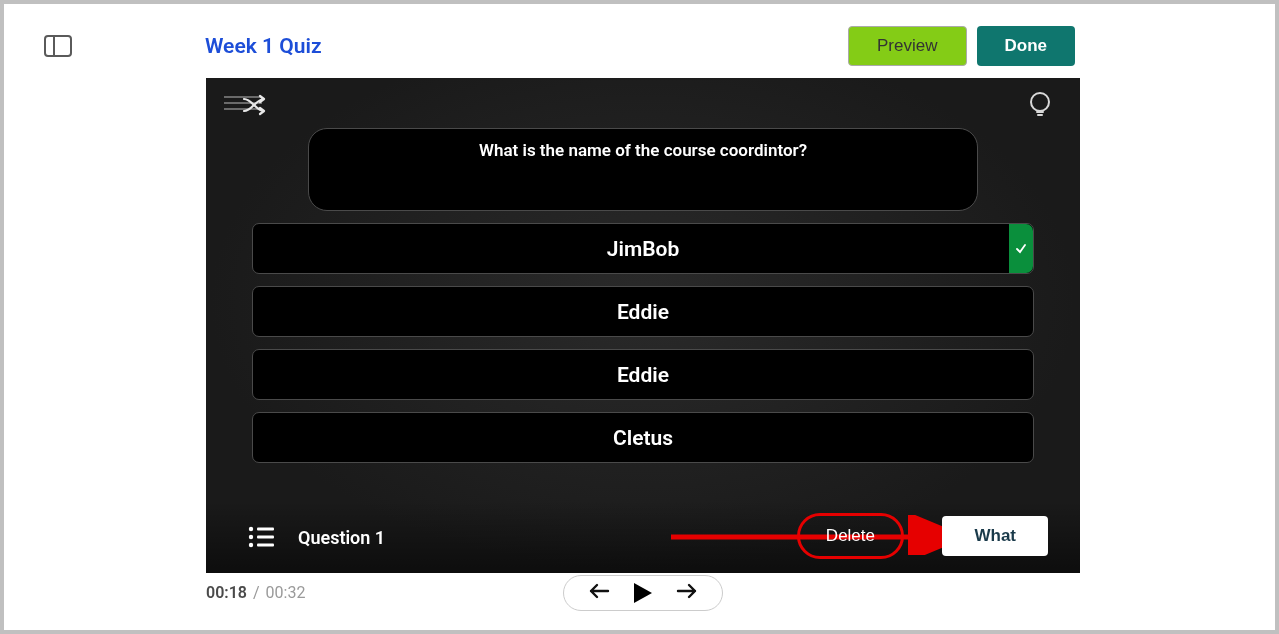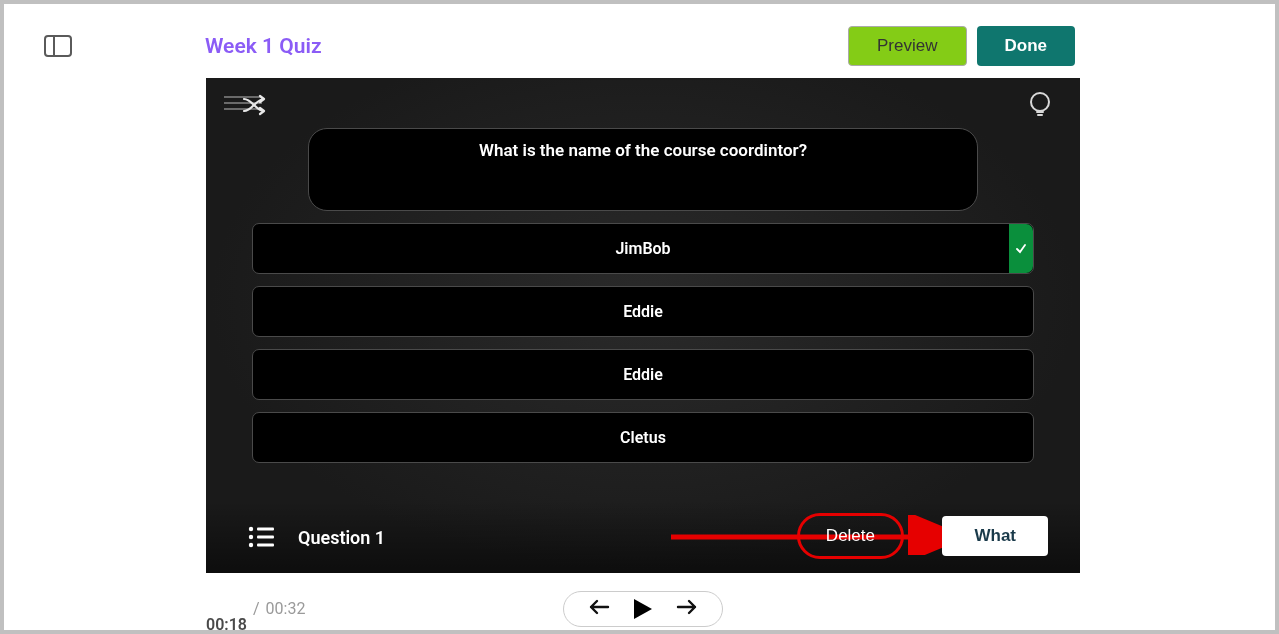--- a/index.html
+++ b/index.html
@@ -28,21 +28,21 @@
       cursor: pointer;
     }
     .panel-toggle .left-pane {
       width: 9px;
       border-right: 2px solid #5a5a5a;
     }
     .title {
       margin-left: 133px;
       font-size: 21px;
       font-weight: 600;
-      color: #8b5cf6;
+      color: #1d4ed8;
       flex: 1;
     }
     .header-actions {
       display: flex;
       gap: 10px;
       margin-right: 160px;
     }
     .btn {
       padding: 9px 28px;
       font-size: 17px;
@@ -130,21 +130,21 @@
     }
     .answer {
       background: #000;
       border: 1px solid #4a4a4a;
       border-radius: 7px;
       height: 51px;
       display: flex;
       align-items: center;
       justify-content: center;
       color: #fff;
-      font-size: 16px;
+      font-size: 21px;
       font-weight: 600;
       position: relative;
       cursor: pointer;
     }
     .answer.correct {
       border-top-right-radius: 7px;
       border-bottom-right-radius: 7px;
     }
     .correct-mark {
       position: absolute;
@@ -219,21 +219,20 @@
       display: flex;
       align-items: center;
       margin-top: 10px;
       width: 874px;
       position: relative;
     }
     .time-current {
       color: #4a4a4a;
       font-size: 16px;
       font-weight: 600;
-      margin-top: 32px;
     }
     .time-sep {
       color: #999;
       margin: 0 6px;
       font-size: 16px;
     }
     .time-total {
       color: #9a9a9a;
       font-size: 16px;
     }

